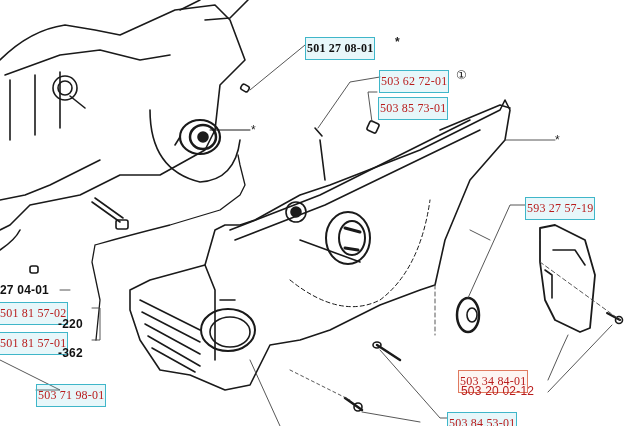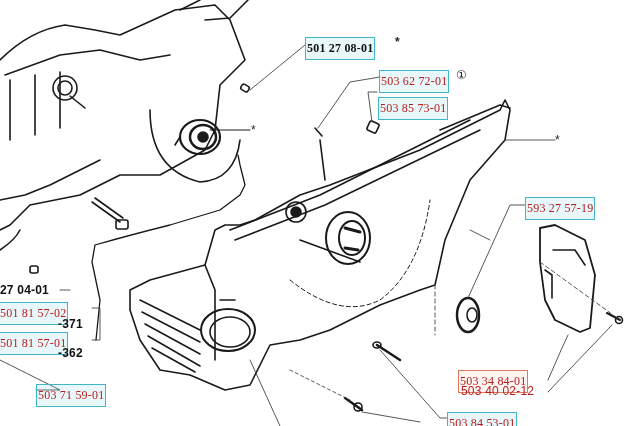--- a/index.html
+++ b/index.html
@@ -117,26 +117,26 @@
 <div class="suffix" style="left:395px;top:36px;font-weight:bold;">*</div>
 
 <div class="lbl box" style="left:379px;top:70px;">503 62 72-01</div>
 <div class="suffix" style="left:456px;top:69px;">①</div>
 
 <div class="lbl box" style="left:378px;top:85px;margin-top:12px;">503 85 73-01</div>
 
 <div class="lbl box" style="left:525px;top:197px;">593 27 57-19</div>
 
 <div class="lbl box red" style="left:458px;top:370px;">503 34 84-01</div>
-<div class="lbl" style="left:461px;top:385px;">503 40 02-12</div>
+<div class="lbl" style="left:461px;top:385px;">503 20 02-12</div>
 
 <div class="lbl box" style="left:447px;top:412px;">503 84 53-01</div>
 
 <div class="lbl bold" style="left:0px;top:284px;">27 04-01</div>
 <div class="lbl box" style="left:-2px;top:302px;">501 81 57-02</div>
-<div class="lbl bold" style="left:58px;top:318px;">-371</div>
+<div class="lbl bold" style="left:58px;top:318px;">-220</div>
 <div class="lbl box" style="left:-2px;top:332px;">501 81 57-01</div>
 <div class="lbl bold" style="left:58px;top:347px;text-align:center;">-362</div>
 
-<div class="lbl box" style="left:36px;top:384px;">503 71 59-01</div>
+<div class="lbl box" style="left:36px;top:384px;">503 71 98-01</div>
 
 <div class="suffix" style="left:251px;top:124px;">*</div>
 <div class="suffix" style="left:555px;top:134px;">*</div>
 
 </body></html>

